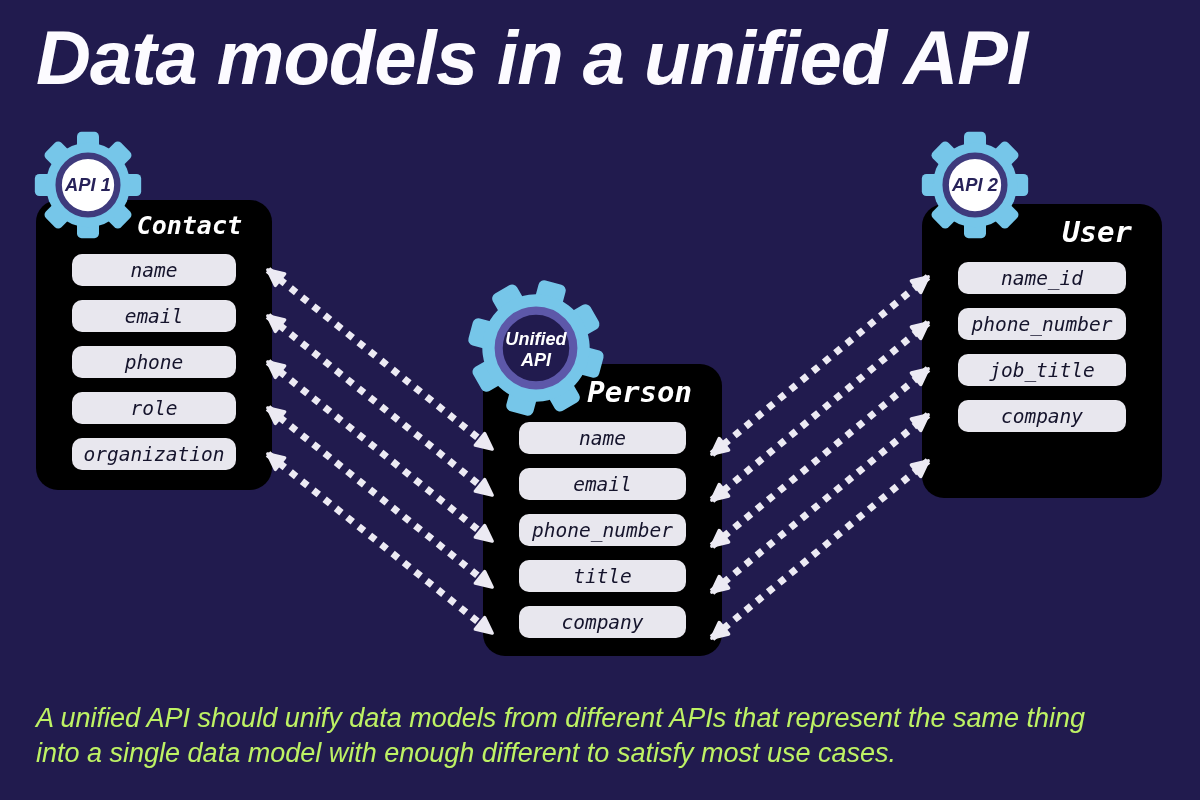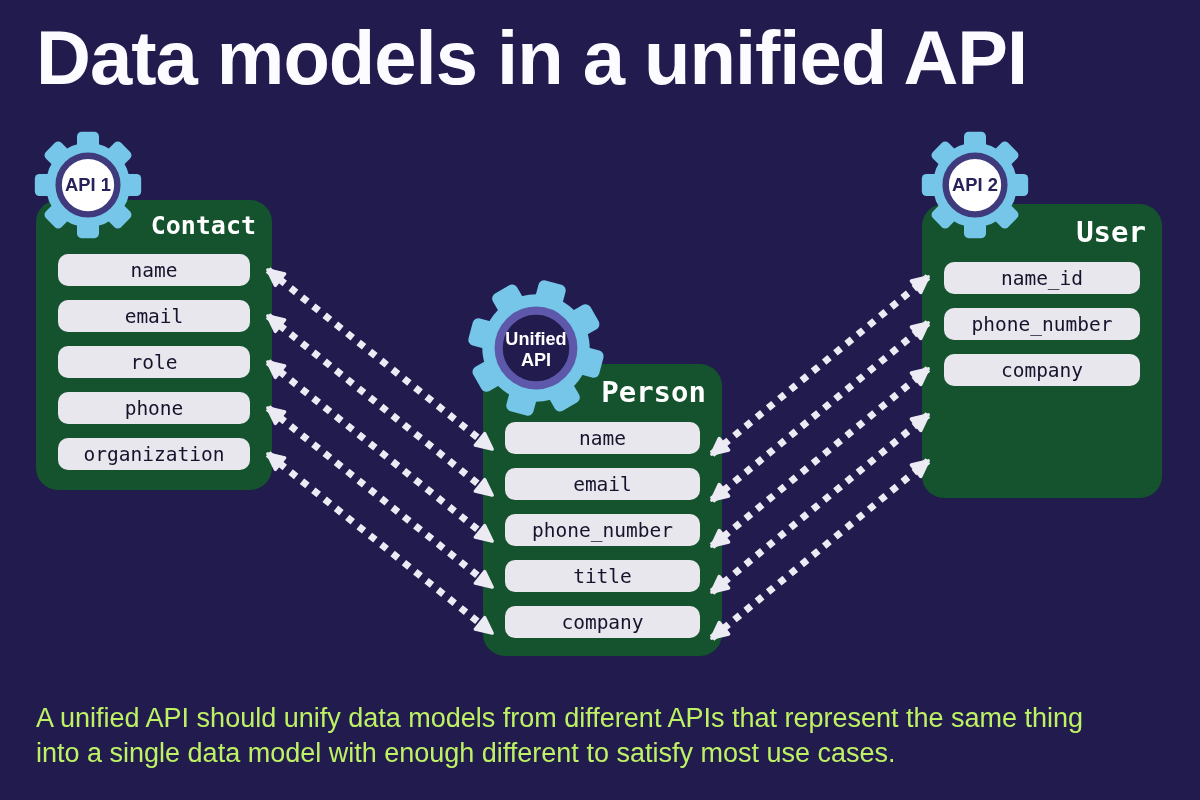--- a/index.html
+++ b/index.html
@@ -1,37 +1,37 @@
 <!DOCTYPE html>
 <html><head>
 <meta charset="utf-8">
 <style>
   html,body{margin:0;padding:0;}
   body{
     width:1200px;height:800px;overflow:hidden;position:relative;
     background:#211b4e;
     font-family:"Liberation Sans", sans-serif;
   }
-  .stage{position:absolute;left:0;top:0;width:1160px;height:800px;}
+  .stage{position:absolute;left:0;top:0;width:1160px;height:800px;font-style:italic;}
 
   .main-title{
     position:absolute;left:36px;top:20px;margin:0;
     font-size:76px;font-weight:700;letter-spacing:-1px;line-height:1.0;
     color:#fcfbff;
   }
 
   .caption{
     position:absolute;left:36px;top:701px;width:1160px;
     font-size:27px;line-height:35px;font-weight:400;color:#bef264;
   }
 
   .card{
     position:absolute;box-sizing:border-box;
-    background:#14532d;border-radius:22px;
-    padding:12px 22px 16px;display:flex;flex-direction:column;
+    background:#000000;border-radius:22px;
+    padding:12px 36px 16px;display:flex;flex-direction:column;
     z-index:1;
   }
   .card-contact{left:36px;top:200px;width:236px;height:290px;}
   .card-person {left:483px;top:364px;width:239px;height:292px;}
   .card-user   {left:922px;top:204px;width:240px;height:294px;}
 
   .card-title{
     font-family:"DejaVu Sans Mono","Liberation Mono",monospace;
     font-weight:700;color:#ffffff;text-align:right;
     margin:0 -6px 14px 0;
@@ -85,38 +85,39 @@
     <line class="arrow" x1="712" y1="500" x2="928" y2="323" marker-start="url(#ah)" marker-end="url(#ah)"></line>
     <line class="arrow" x1="712" y1="546" x2="928" y2="369" marker-start="url(#ah)" marker-end="url(#ah)"></line>
     <line class="arrow" x1="712" y1="592" x2="928" y2="415" marker-start="url(#ah)" marker-end="url(#ah)"></line>
     <line class="arrow" x1="712" y1="638" x2="928" y2="461" marker-start="url(#ah)" marker-end="url(#ah)"></line>
   </svg>
 
   <div class="card card-contact">
     <div class="card-title">Contact</div>
     <div class="pill">name</div>
     <div class="pill">email</div>
+    <div class="pill">phone</div>
     <div class="pill">role</div>
-    <div class="pill">phone</div>
     <div class="pill">organization</div>
   </div>
 
   <div class="card card-person">
     <div class="card-title">Person</div>
     <div class="pill">name</div>
     <div class="pill">email</div>
     <div class="pill">phone_number</div>
     <div class="pill">title</div>
     <div class="pill">company</div>
   </div>
 
   <div class="card card-user">
     <div class="card-title">User</div>
     <div class="pill">name_id</div>
     <div class="pill">phone_number</div>
+    <div class="pill">job_title</div>
     <div class="pill">company</div>
   </div>
 
   <svg class="gear gear-api1" width="110" height="110" viewBox="0 0 120 120">
     <g class="gear-body">
       <rect x="48" y="2" width="24" height="30" rx="5" transform="rotate(0 60 60)"></rect>
       <rect x="48" y="2" width="24" height="30" rx="5" transform="rotate(45 60 60)"></rect>
       <rect x="48" y="2" width="24" height="30" rx="5" transform="rotate(90 60 60)"></rect>
       <rect x="48" y="2" width="24" height="30" rx="5" transform="rotate(135 60 60)"></rect>
       <rect x="48" y="2" width="24" height="30" rx="5" transform="rotate(180 60 60)"></rect>

